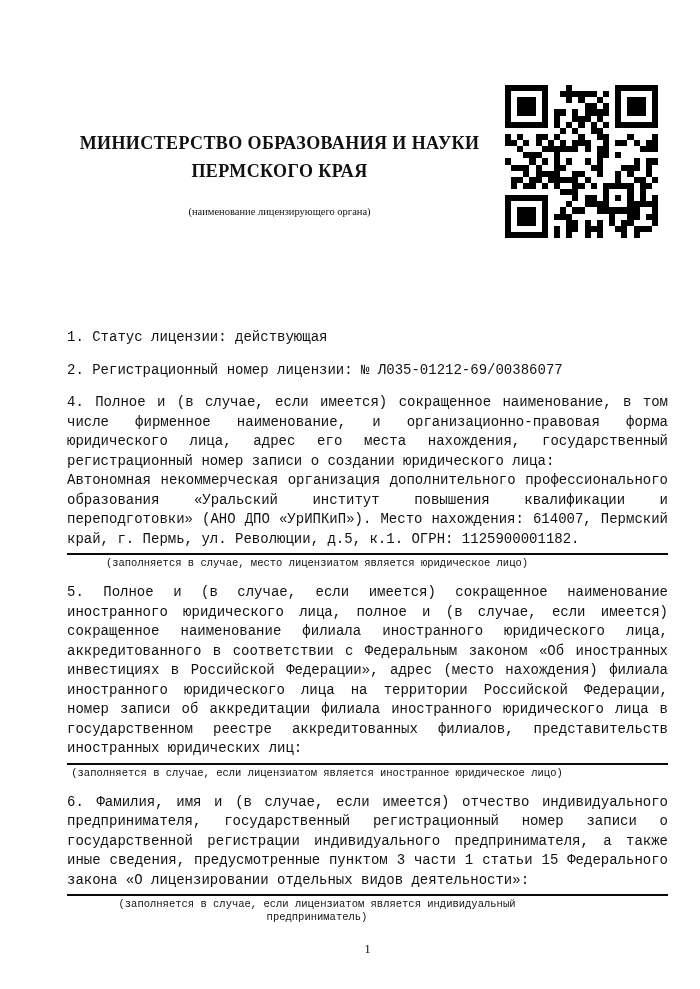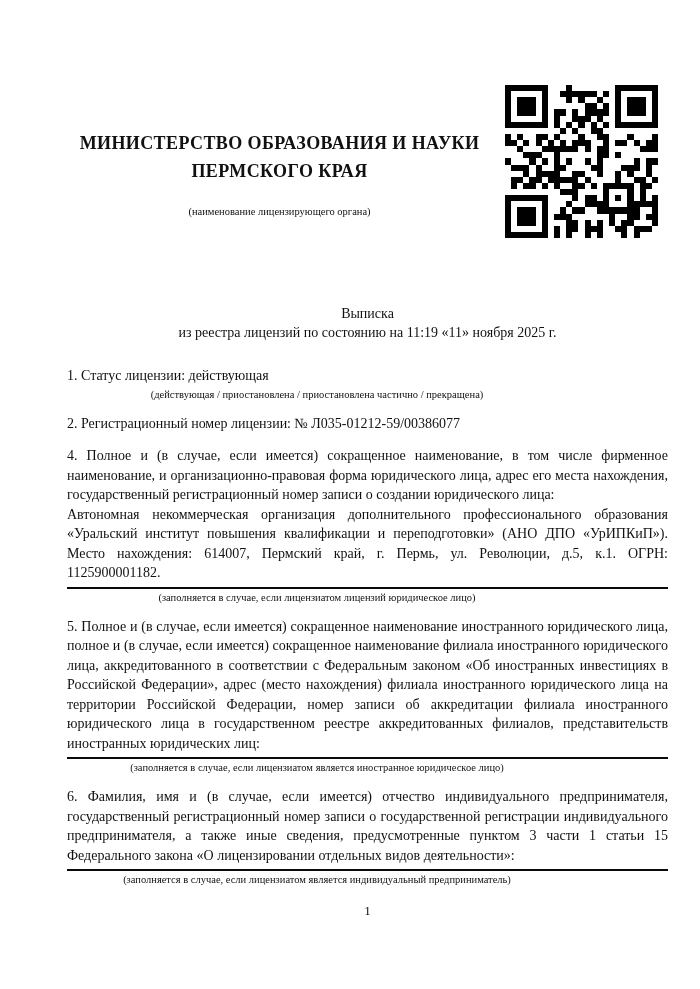--- a/index.html
+++ b/index.html
@@ -48,20 +48,21 @@
     height: 153px;
   }
   .qr svg { display: block; width: 153px; height: 153px; }
   .doc-title {
     text-align: center;
     font-size: 14px;
     line-height: 19px;
   }
   .items {
     margin-top: 24px;
+    font-family: Liberation Mono, monospace;
   }
   .item {
     font-size: 14px;
     line-height: 19.5px;
     margin-bottom: 13px;
   }
   .item p {
     margin: 0;
     text-align: justify;
   }
@@ -406,42 +407,37 @@
           <rect x="8" y="24" width="1" height="1" fill="#000000"></rect>
           <rect x="10" y="24" width="1" height="1" fill="#000000"></rect>
           <rect x="13" y="24" width="1" height="1" fill="#000000"></rect>
           <rect x="15" y="24" width="1" height="1" fill="#000000"></rect>
           <rect x="19" y="24" width="1" height="1" fill="#000000"></rect>
           <rect x="21" y="24" width="1" height="1" fill="#000000"></rect>
         </svg>
     </div>
   </header>
 
-  <div class="doc-title">
-    <div>Выписка</div>
-    <div>из реестра лицензий по состоянию на 11:19 «11» ноября 2025 г.</div>
-  </div>
 
   <main class="items">
 
     <section class="item">
       <p>1. Статус лицензии: действующая</p>
-      <div class="caption">(действующая / приостановлена / приостановлена частично / прекращена)</div>
     </section>
 
     <section class="item">
-      <p>2. Регистрационный номер лицензии: № Л035-01212-59/00386077</p>
+      <p>2. Регистрационный номер лицензии: № Л035-01212-69/00386077</p>
     </section>
 
 
     <section class="item">
       <p>4. Полное и (в случае, если имеется) сокращенное наименование, в том числе фирменное наименование, и организационно-правовая форма юридического лица, адрес его места нахождения, государственный регистрационный номер записи о создании юридического лица:</p>
       <p>Автономная некоммерческая организация дополнительного профессионального образования «Уральский институт повышения квалификации и переподготовки» (АНО ДПО «УрИПКиП»). Место нахождения: 614007, Пермский край, г. Пермь, ул. Революции, д.5, к.1. ОГРН: 1125900001182.</p>
       <div class="rule"></div>
-      <div class="caption">(заполняется в случае, если лицензиатом лицензий юридическое лицо)</div>
+      <div class="caption">(заполняется в случае, место лицензиатом является юридическое лицо)</div>
     </section>
 
     <section class="item">
       <p>5. Полное и (в случае, если имеется) сокращенное наименование иностранного юридического лица, полное и (в случае, если имеется) сокращенное наименование филиала иностранного юридического лица, аккредитованного в соответствии с Федеральным законом «Об иностранных инвестициях в Российской Федерации», адрес (место нахождения) филиала иностранного юридического лица на территории Российской Федерации, номер записи об аккредитации филиала иностранного юридического лица в государственном реестре аккредитованных филиалов, представительств иностранных юридических лиц:</p>
       <div class="rule"></div>
       <div class="caption">(заполняется в случае, если лицензиатом является иностранное юридическое лицо)</div>
     </section>
 
     <section class="item mb-lg">
       <p>6. Фамилия, имя и (в случае, если имеется) отчество индивидуального предпринимателя, государственный регистрационный номер записи о государственной регистрации индивидуального предпринимателя, а также иные сведения, предусмотренные пунктом 3 части 1 статьи 15 Федерального закона «О лицензировании отдельных видов деятельности»:</p>

